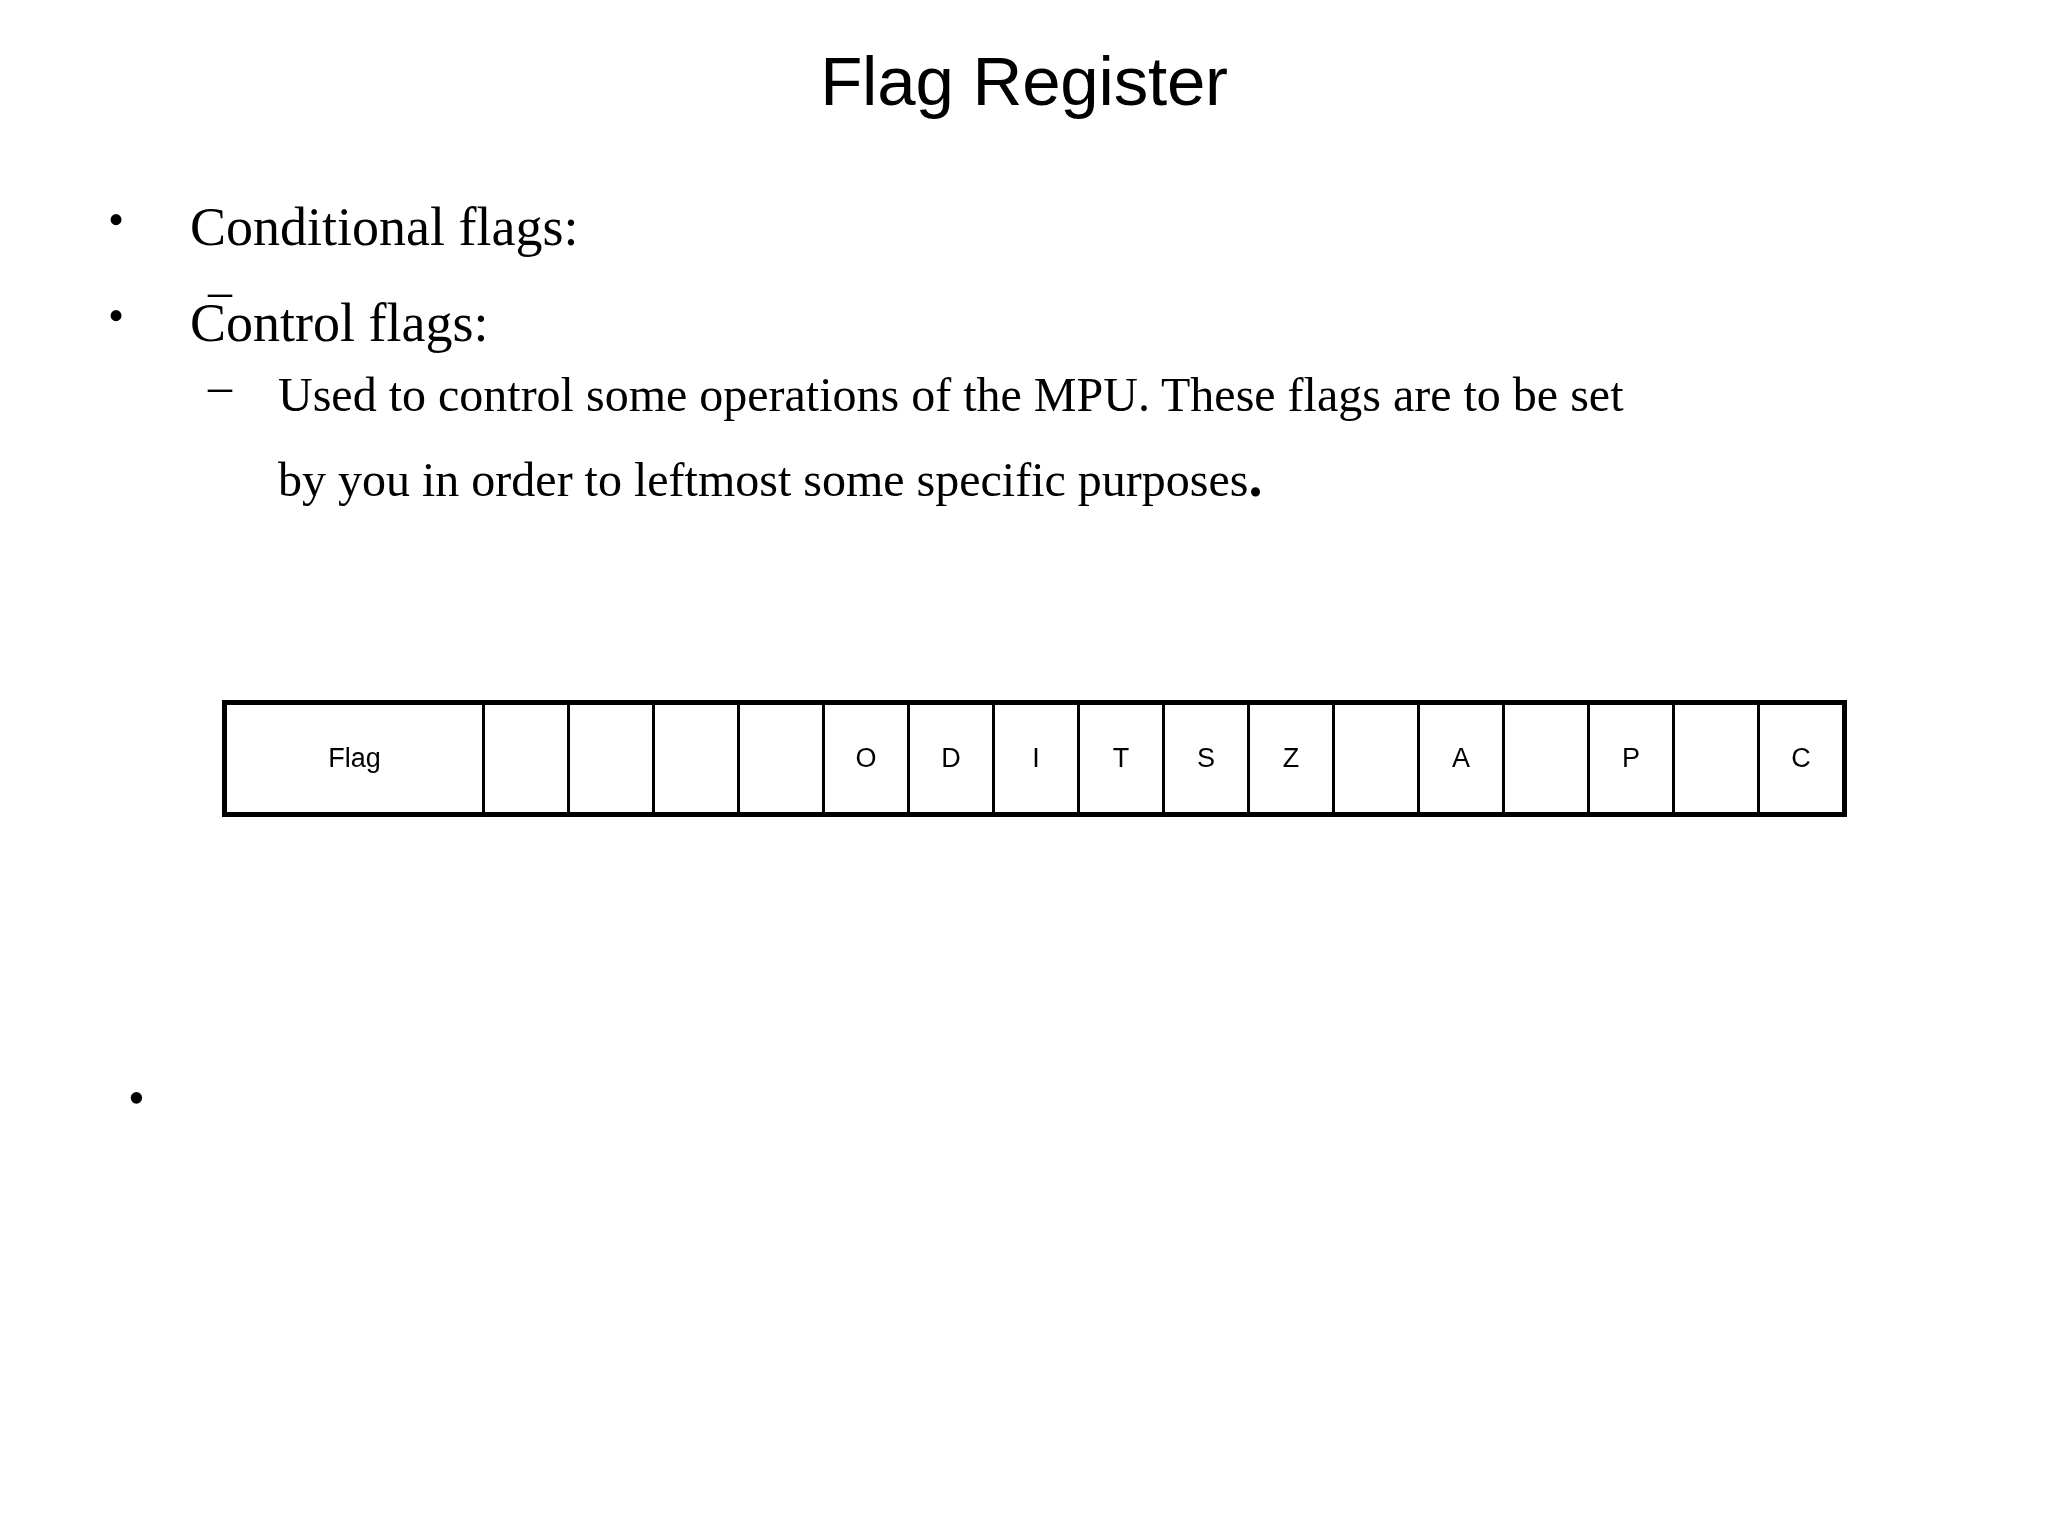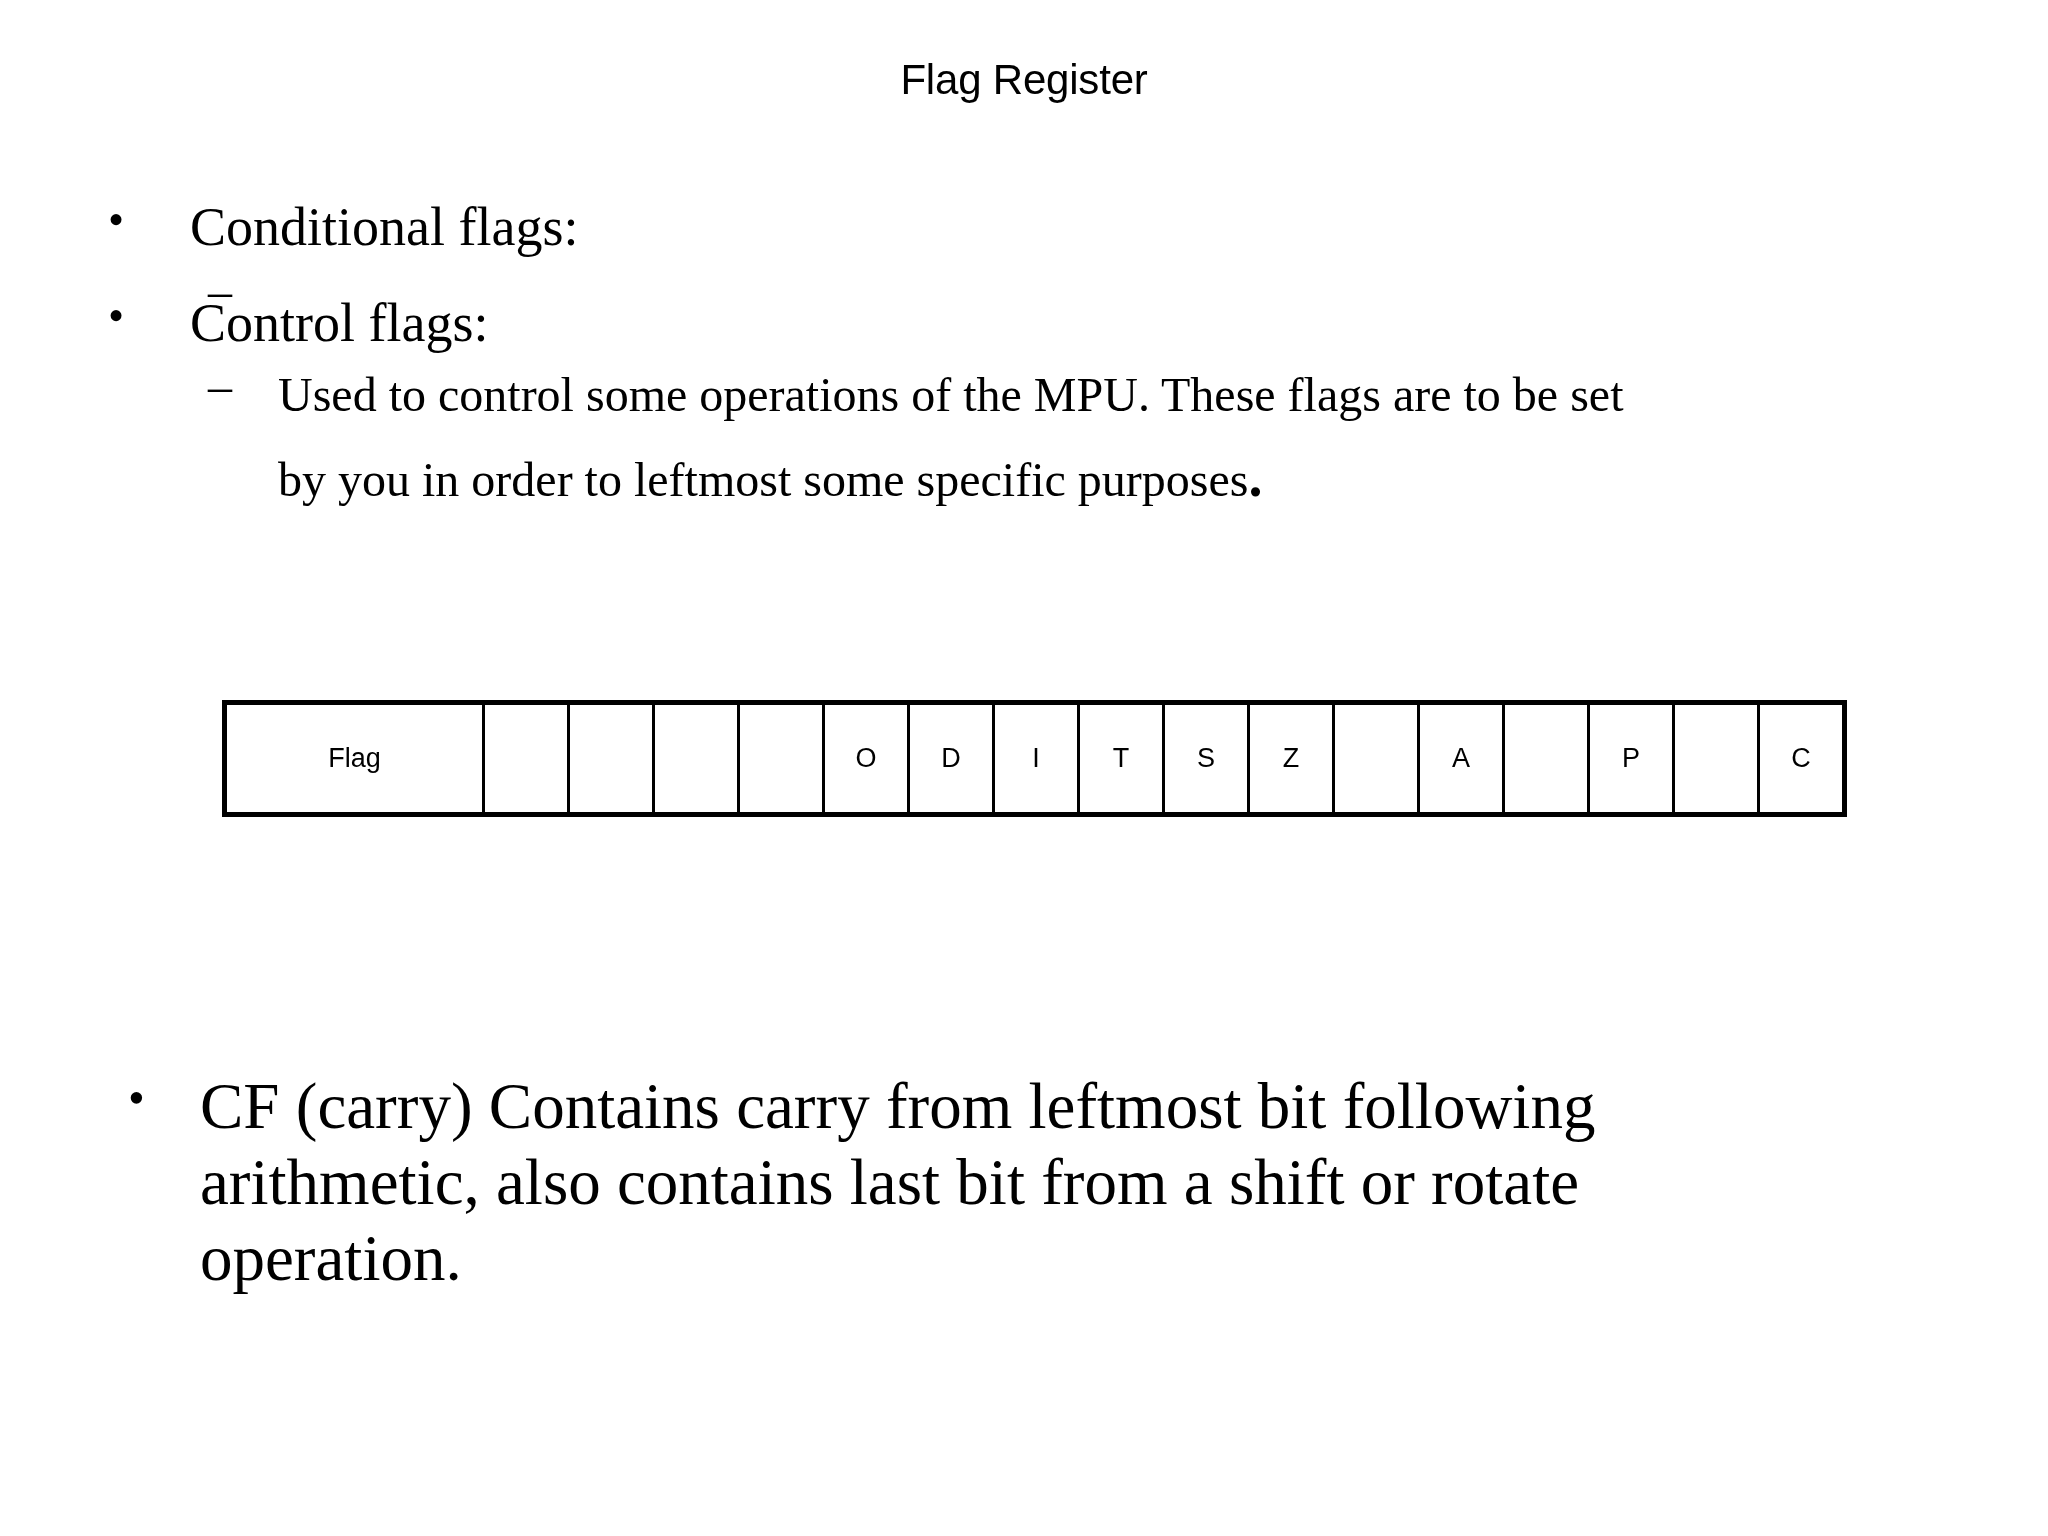--- a/index.html
+++ b/index.html
@@ -13,26 +13,26 @@
     position: relative;
     overflow: hidden;
     font-family: "Liberation Serif", "DejaVu Serif", serif;
     color: #000000;
     -webkit-font-smoothing: antialiased;
   }
 
   
   #slide-title {
     position: absolute;
-    top: 58px;
+    top: 46px;
     left: 0;
     width: 2048px;
     text-align: center;
     font-family: "Liberation Sans", "DejaVu Sans", sans-serif;
-    font-size: 42px;
+    font-size: 69px;
     font-weight: 400;
     line-height: 1.05;
     letter-spacing: -0.2px;
     white-space: nowrap;
   }
 
   
   #body-content {
     position: absolute;
     top: 196px;
@@ -182,15 +182,14 @@
         <td class="cell"></td>
         <td class="cell">C</td>
       </tr>
     </tbody>
   </table>
 </div>
 
 <div id="bottom-section">
   <div id="bullet-cf">
     <span class="marker">•</span>
-    <span>CF (carry) Contains carry from leftmost bit following arithmetic, also contains last bit from a shift or rotate operation.</span>
   </div>
 </div>
 
 </body></html>

